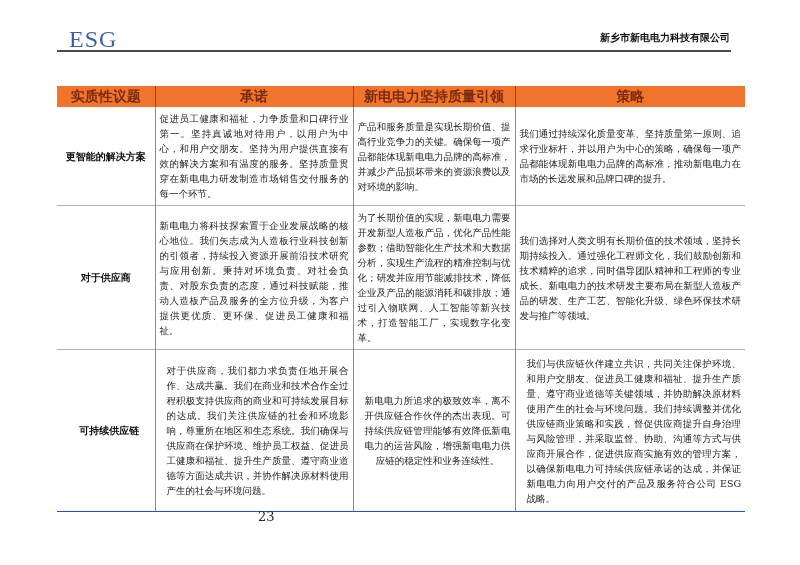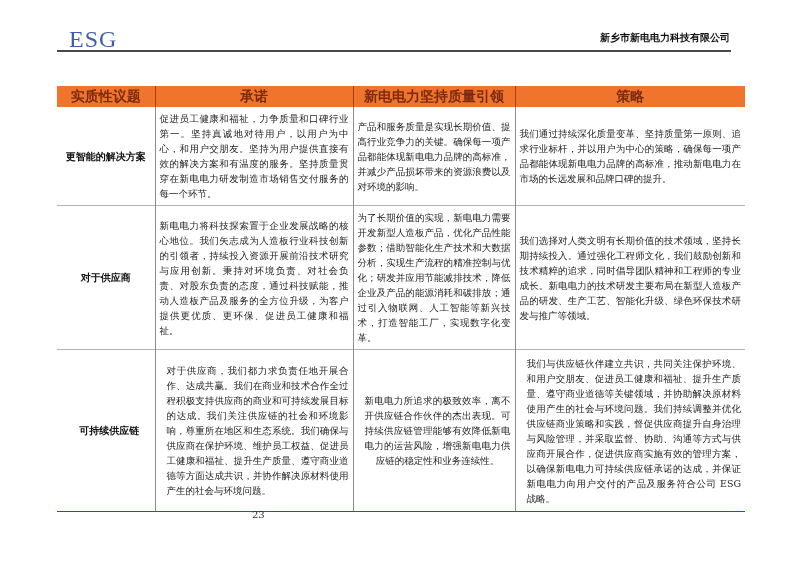--- a/index.html
+++ b/index.html
@@ -48,22 +48,22 @@
   tr.r3 { height: 162px; }
 
   td.topic {
     text-align: center; font-weight: bold; font-size: 10px; color: #111;
     text-align-last: center;
   }
   td.center-last { text-align-last: center; }
 
   
   .footer {
-    position: absolute; left: 252px; top: 509px;
-    font-size: 10px; color: #2a2a2a; text-align: right;
+    position: absolute; left: 258px; top: 509px;
+    font-size: 13px; color: #2a2a2a; text-align: right;
   }
 </style>
 </head>
 <body>
 
 <div class="page">
 
   <div class="doc-header">
     <span class="logo">ESG</span>
     <span class="company">新乡市新电电力科技有限公司</span>

